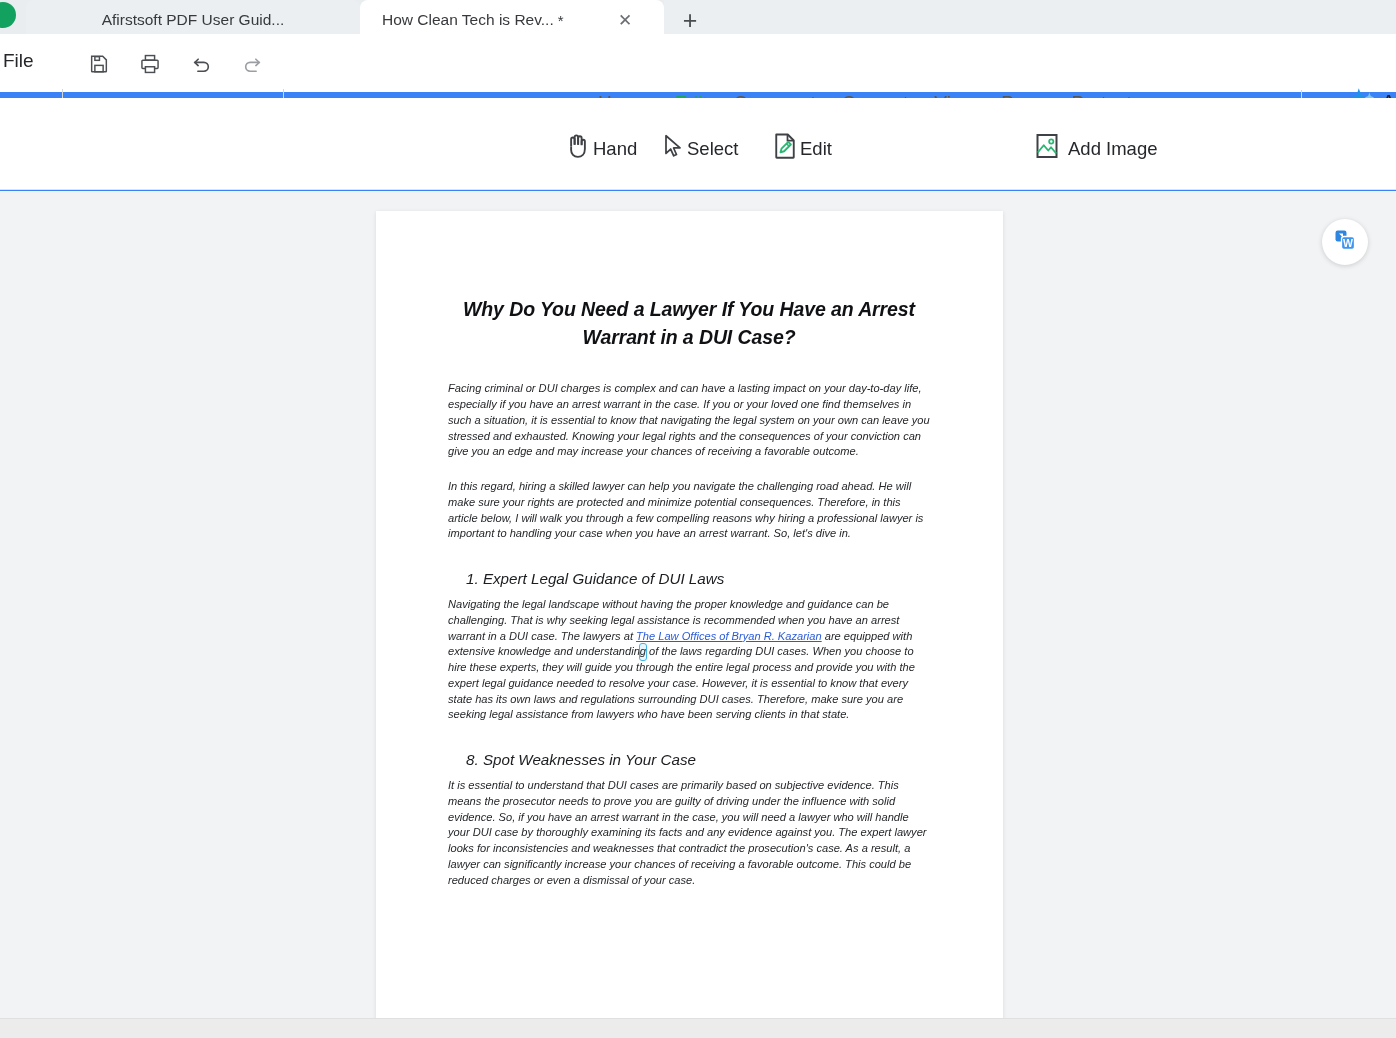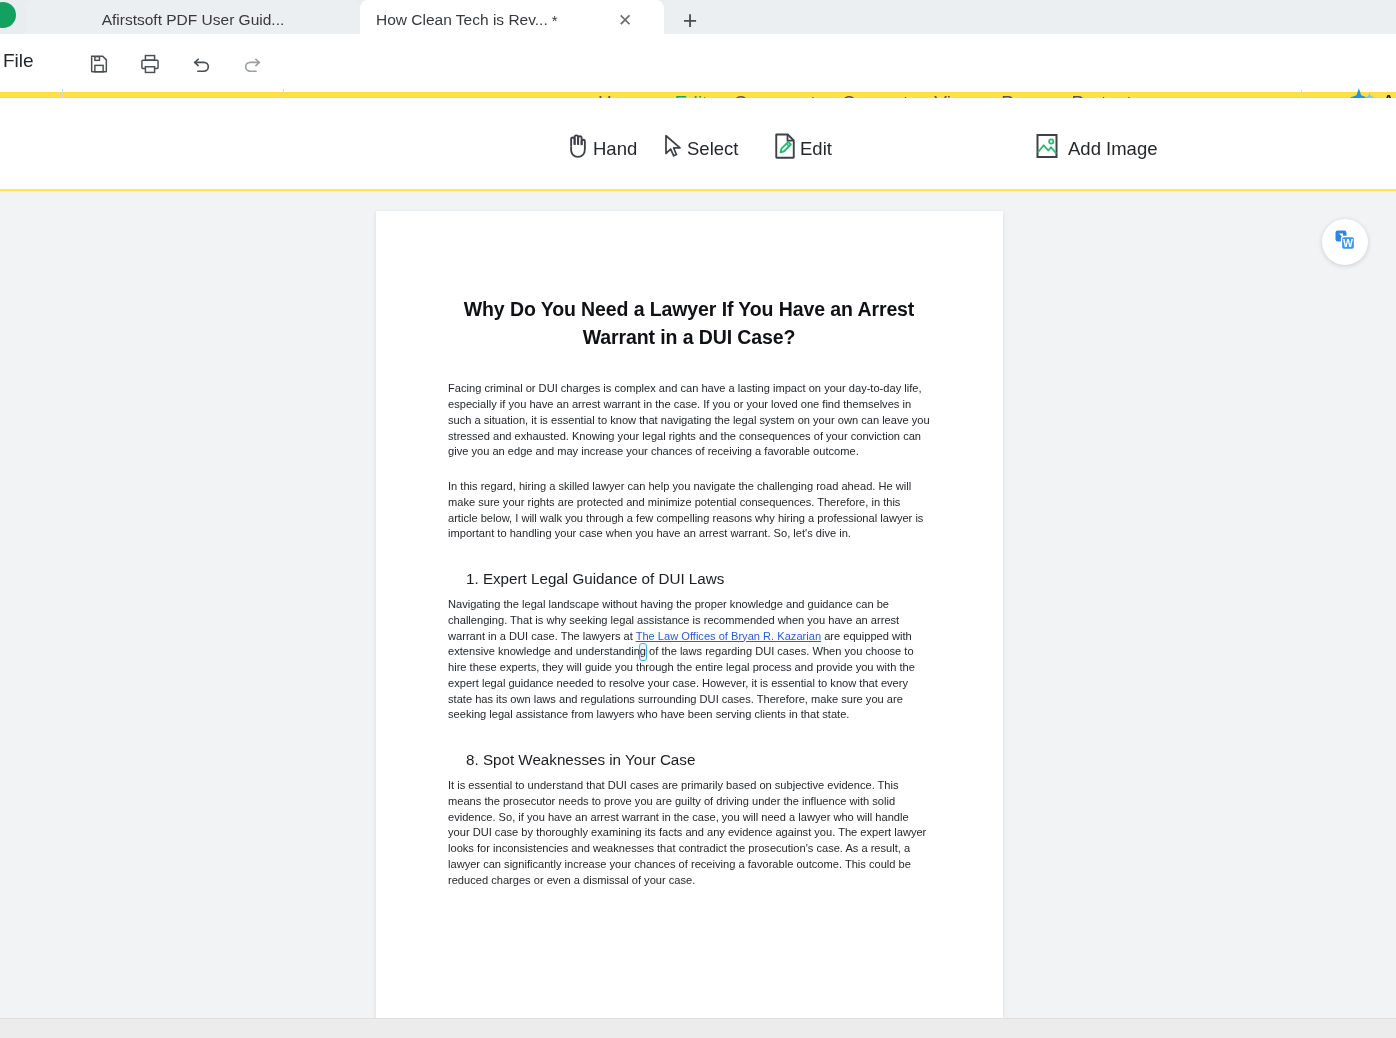--- a/index.html
+++ b/index.html
@@ -2,21 +2,21 @@
 <html><head>
 <meta charset="utf-8">
 <style>
   * { box-sizing: border-box; margin: 0; padding: 0; }
   html, body {
     width: 1396px; height: 1038px;
     font-family: "Liberation Sans", sans-serif;
     background: #ffffff;
     overflow: hidden;
   }
-  #app { position: relative; width: 1396px; height: 1038px; background:#fde047;border-radius:24px; }
+  #app { position: relative; width: 1396px; height: 1038px; background:#3b82f6;border-radius:24px; }
 
   
   .tabbar {
     position: absolute; top:0; left:0; width:1396px; height:40px;
     background:#e9edf0;
   }
   .applogo {
     position:absolute; left:-10px; top:2px; width:26px; height:26px;
     border-radius:50%; background:#12a15f;
   }
@@ -30,21 +30,21 @@
   .tab-inactive {
     left:26px; width:334px;
     background:#eceff1;
     border-top-left-radius:8px; border-top-right-radius:8px;
     justify-content:center;
   }
   .tab-active {
     left:360px; width:304px;
     background:#ffffff;
     border-top-left-radius:8px; border-top-right-radius:8px;
-    padding-left:16px;
+    padding-left:22px;
   }
   .tab-title { font-size:15.5px; color:#37393c; }
   .tab-star { margin-left:4px; font-size:15px; color:#37393c; }
   .tab-close {
     position:absolute; left:255px; top:10px;
     width:20px; height:20px;
     display:flex; align-items:center; justify-content:center;
     font-size:17px; color:#6b6f73; cursor:pointer;
   }
   .tab-new {
@@ -99,20 +99,21 @@
     padding-top:8px; border-radius:7px; cursor:pointer;
   }
   .tool.selected { background:#d7d9db; }
   .tool .ticon { height:38px; display:flex; align-items:center; justify-content:center; }
   .tool .tlabel { margin-top:5px; font-size:18.5px; color:#25272b; white-space:nowrap; }
 
   
   .workspace {
     position:absolute; top:191px; left:0; width:1396px; height:827px;
     background:#f1f3f5;
+    font-style:italic;
   }
   .page {
     position:absolute; left:376px; top:20px;
     width:627px; height:810px;
     background:#ffffff;
     box-shadow:0 1px 4px rgba(0,0,0,0.10);
   }
   .statusstrip {
     position:absolute; left:0; top:1018px; width:1396px; height:20px;
     background:#ececec; border-top:1px solid #e0e0e0;

